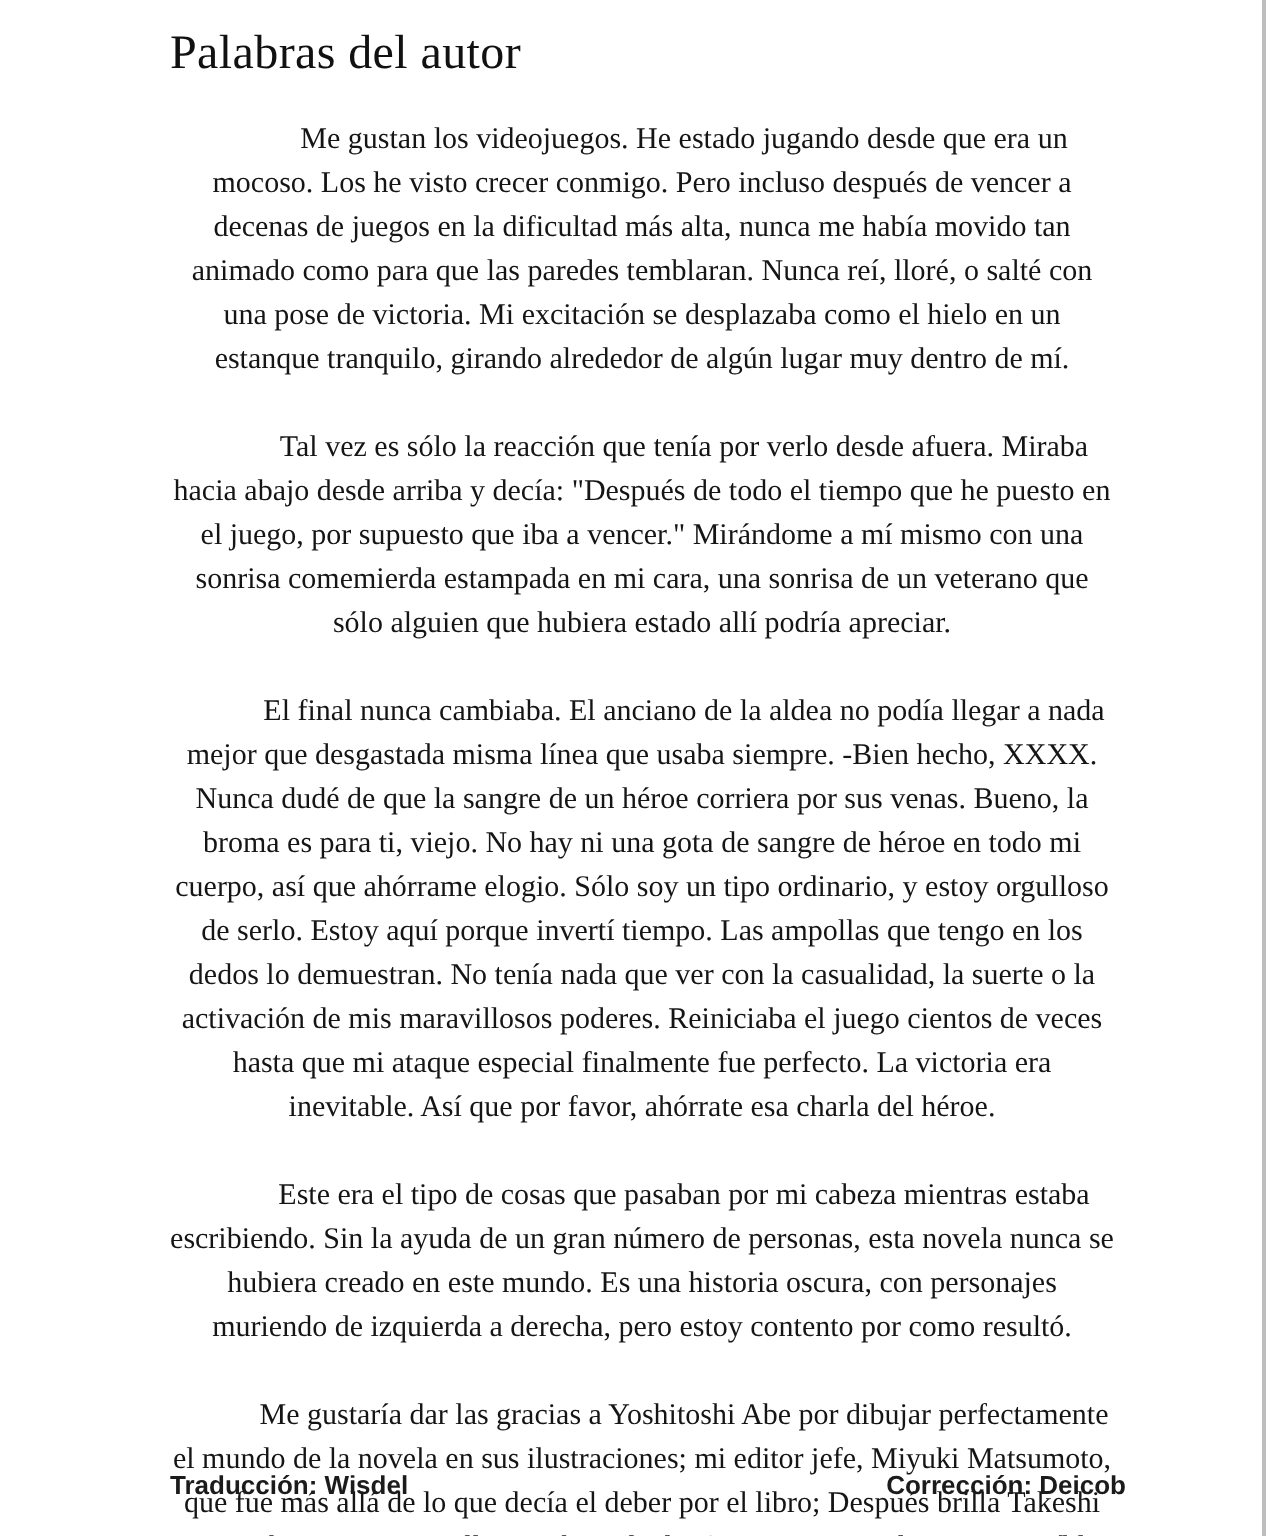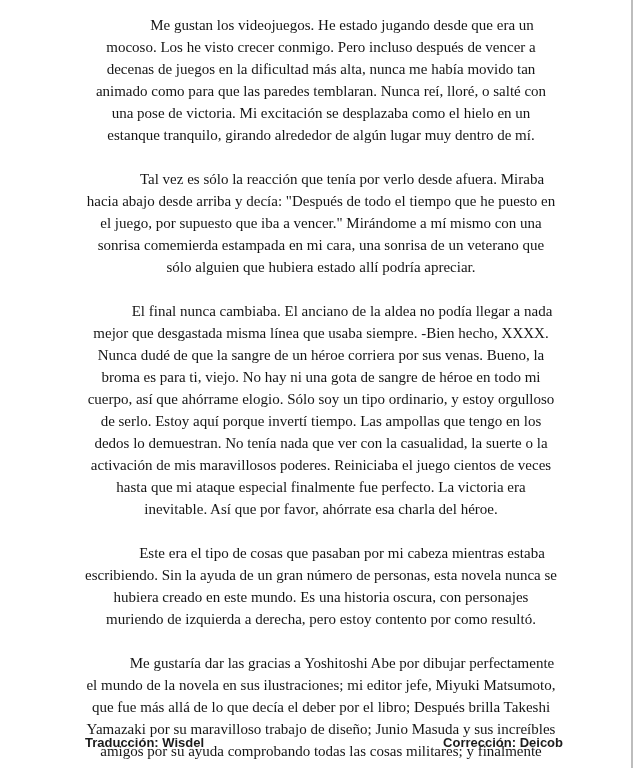--- a/index.html
+++ b/index.html
@@ -57,20 +57,21 @@
     width: 2px;
     height: 768px;
     background: #bdbdbd;
   }
 </style>
 </head>
 <body>
 
 <div class="page">
   <div class="content">
+    <h1 class="title">Palabras del autor</h1>
     <p>Me gustan los videojuegos. He estado jugando desde que era un mocoso. Los he visto crecer conmigo. Pero incluso después de vencer a decenas de juegos en la dificultad más alta, nunca me había movido tan animado como para que las paredes temblaran. Nunca reí, lloré, o salté con una pose de victoria. Mi excitación se desplazaba como el hielo en un estanque tranquilo, girando alrededor de algún lugar muy dentro de mí.</p>
     <p>Tal vez es sólo la reacción que tenía por verlo desde afuera. Miraba hacia abajo desde arriba y decía: "Después de todo el tiempo que he puesto en el juego, por supuesto que iba a vencer." Mirándome a mí mismo con una sonrisa comemierda estampada en mi cara, una sonrisa de un veterano que sólo alguien que hubiera estado allí podría apreciar.</p>
     <p>El final nunca cambiaba. El anciano de la aldea no podía llegar a nada mejor que desgastada misma línea que usaba siempre. -Bien hecho, XXXX. Nunca dudé de que la sangre de un héroe corriera por sus venas. Bueno, la broma es para ti, viejo. No hay ni una gota de sangre de héroe en todo mi cuerpo, así que ahórrame elogio. Sólo soy un tipo ordinario, y estoy orgulloso de serlo. Estoy aquí porque invertí tiempo. Las ampollas que tengo en los dedos lo demuestran. No tenía nada que ver con la casualidad, la suerte o la activación de mis maravillosos poderes. Reiniciaba el juego cientos de veces hasta que mi ataque especial finalmente fue perfecto. La victoria era inevitable. Así que por favor, ahórrate esa charla del héroe.</p>
     <p>Este era el tipo de cosas que pasaban por mi cabeza mientras estaba escribiendo. Sin la ayuda de un gran número de personas, esta novela nunca se hubiera creado en este mundo. Es una historia oscura, con personajes muriendo de izquierda a derecha, pero estoy contento por como resultó.</p>
     <p>Me gustaría dar las gracias a Yoshitoshi Abe por dibujar perfectamente el mundo de la novela en sus ilustraciones; mi editor jefe, Miyuki Matsumoto, que fue más allá de lo que decía el deber por el libro; Después brilla Takeshi Yamazaki por su maravilloso trabajo de diseño; Junio Masuda y sus increíbles amigos por su ayuda comprobando todas las cosas militares; y finalmente Chōhei Kambayashii por sus muchas sugerencias interesantes. Ah, casi lo olvido. Gracias a todos los buenos chicos y chicas por darme aquellos deseos negro azabache.</p>
 
   </div>
   <div class="footer">
     <span>Traducción: Wisdel</span>
     <span>Corrección: Deicob</span>

